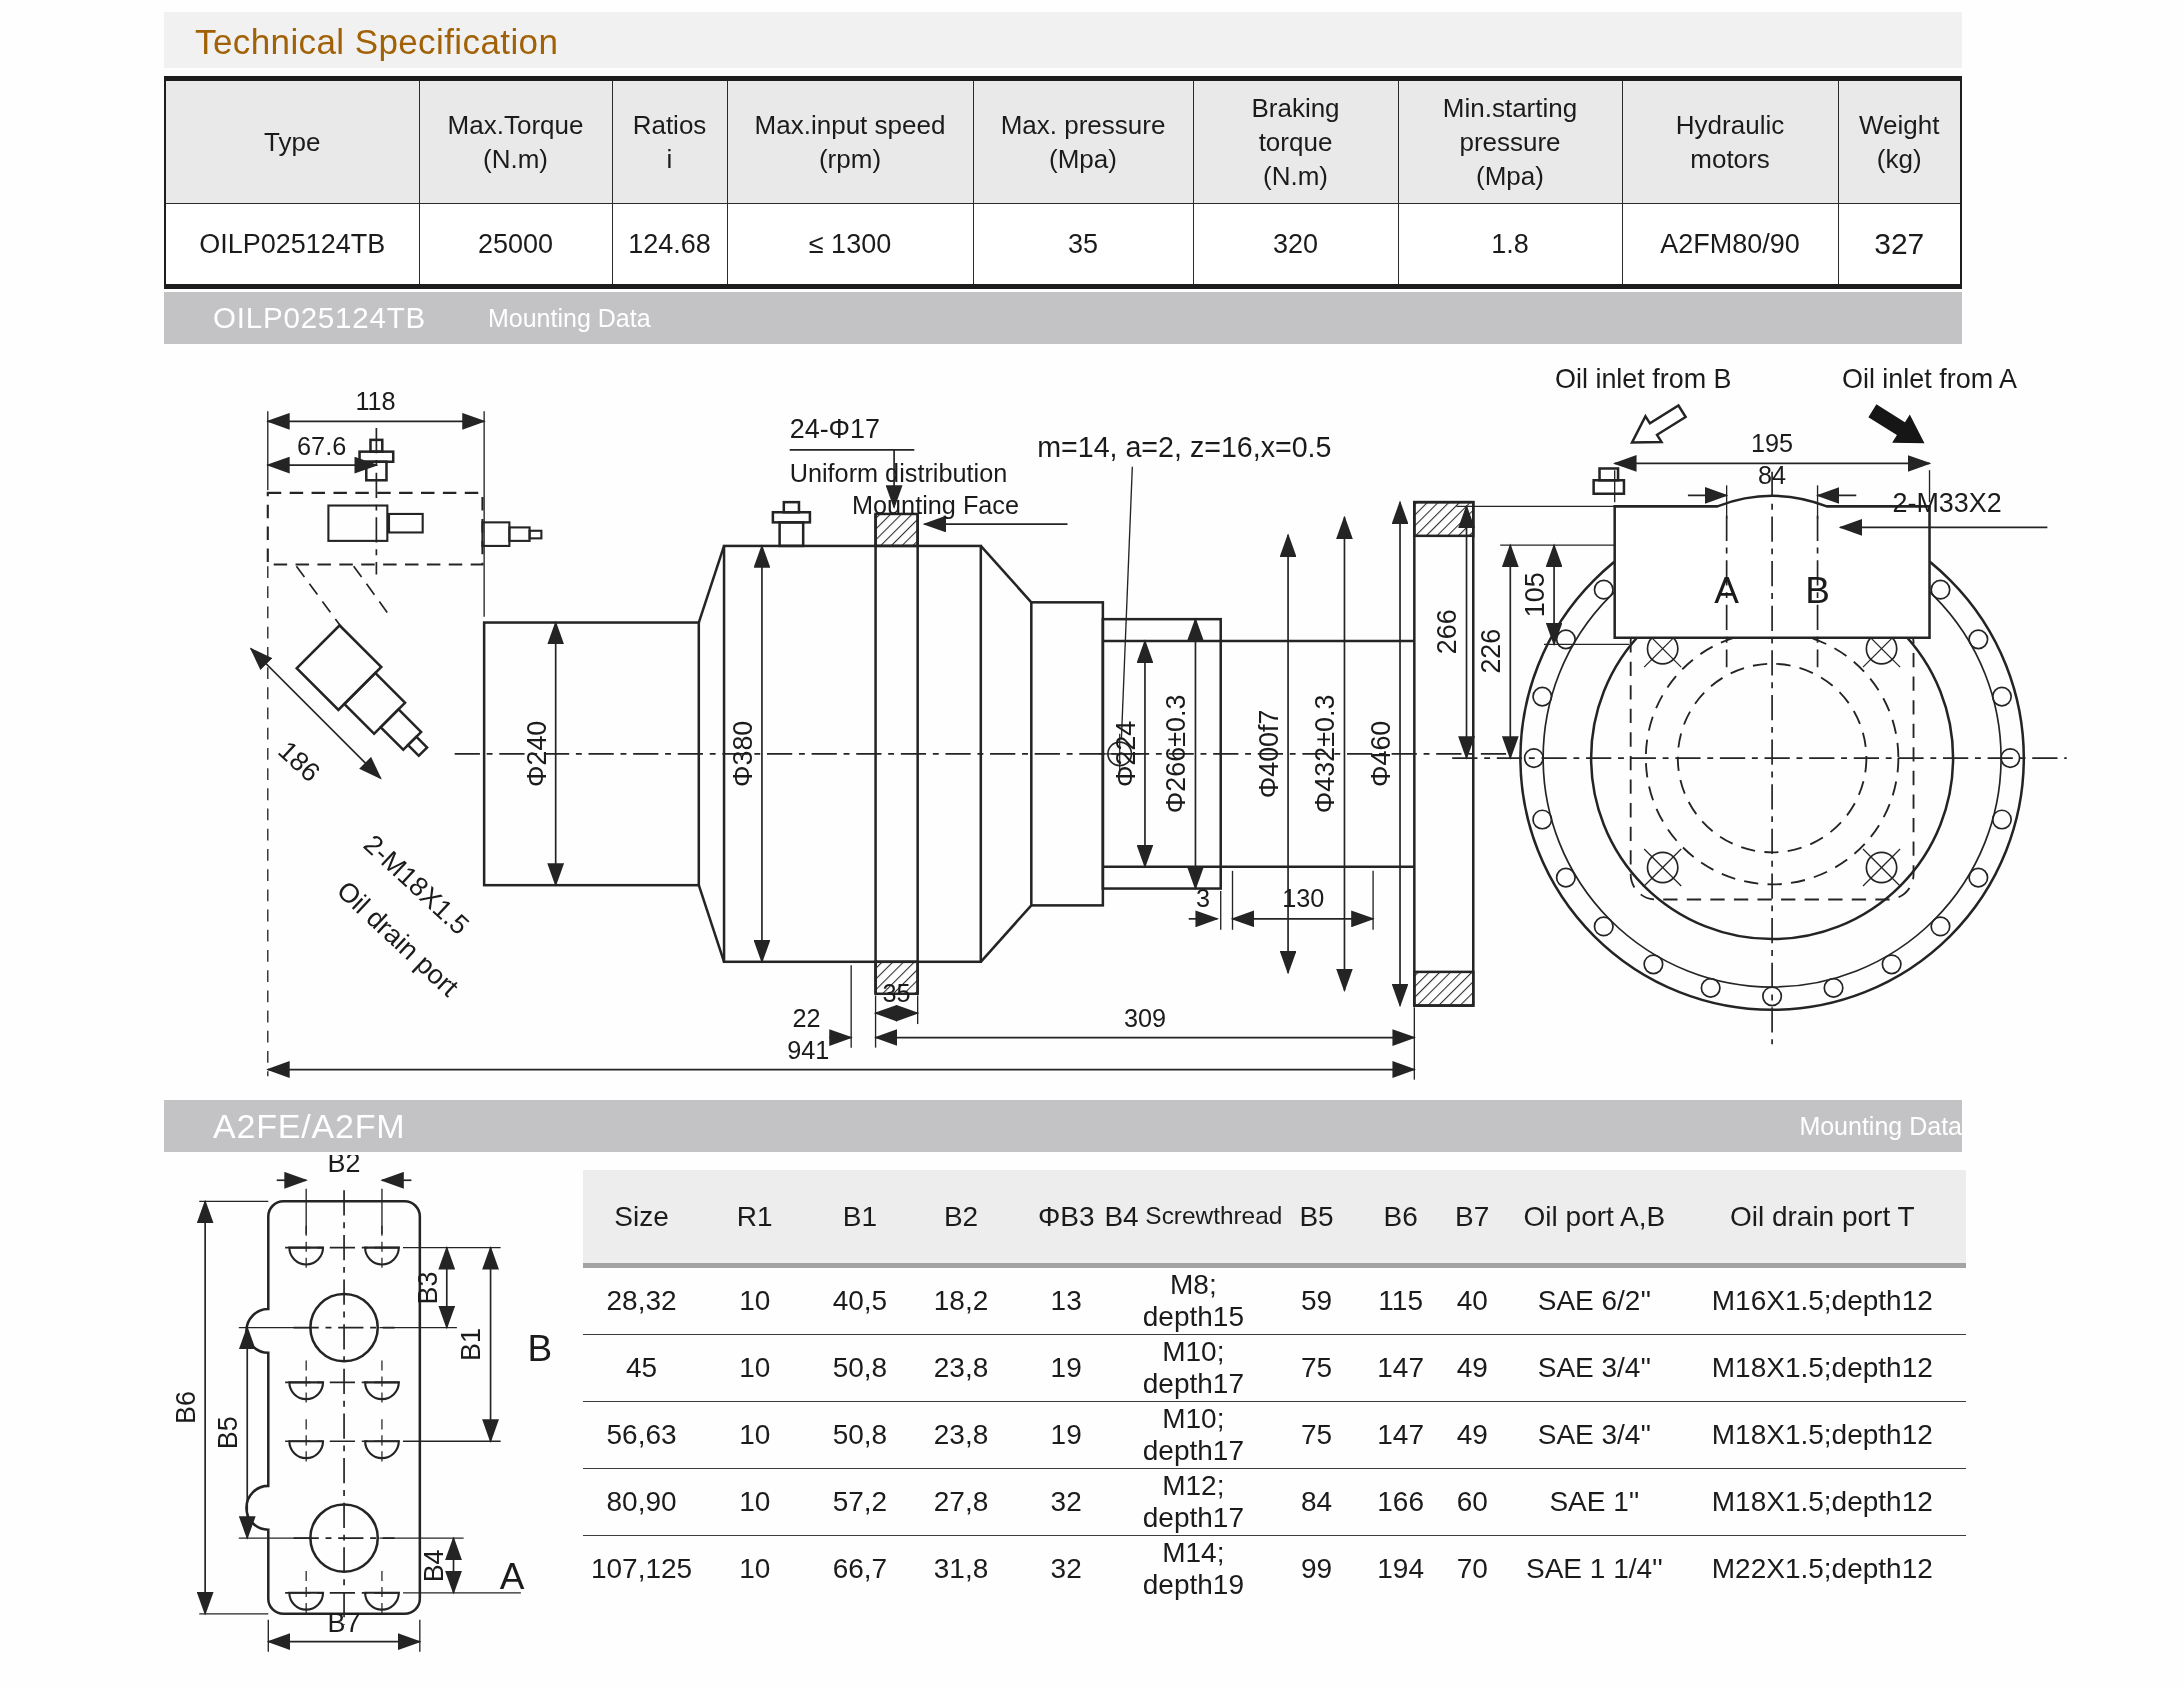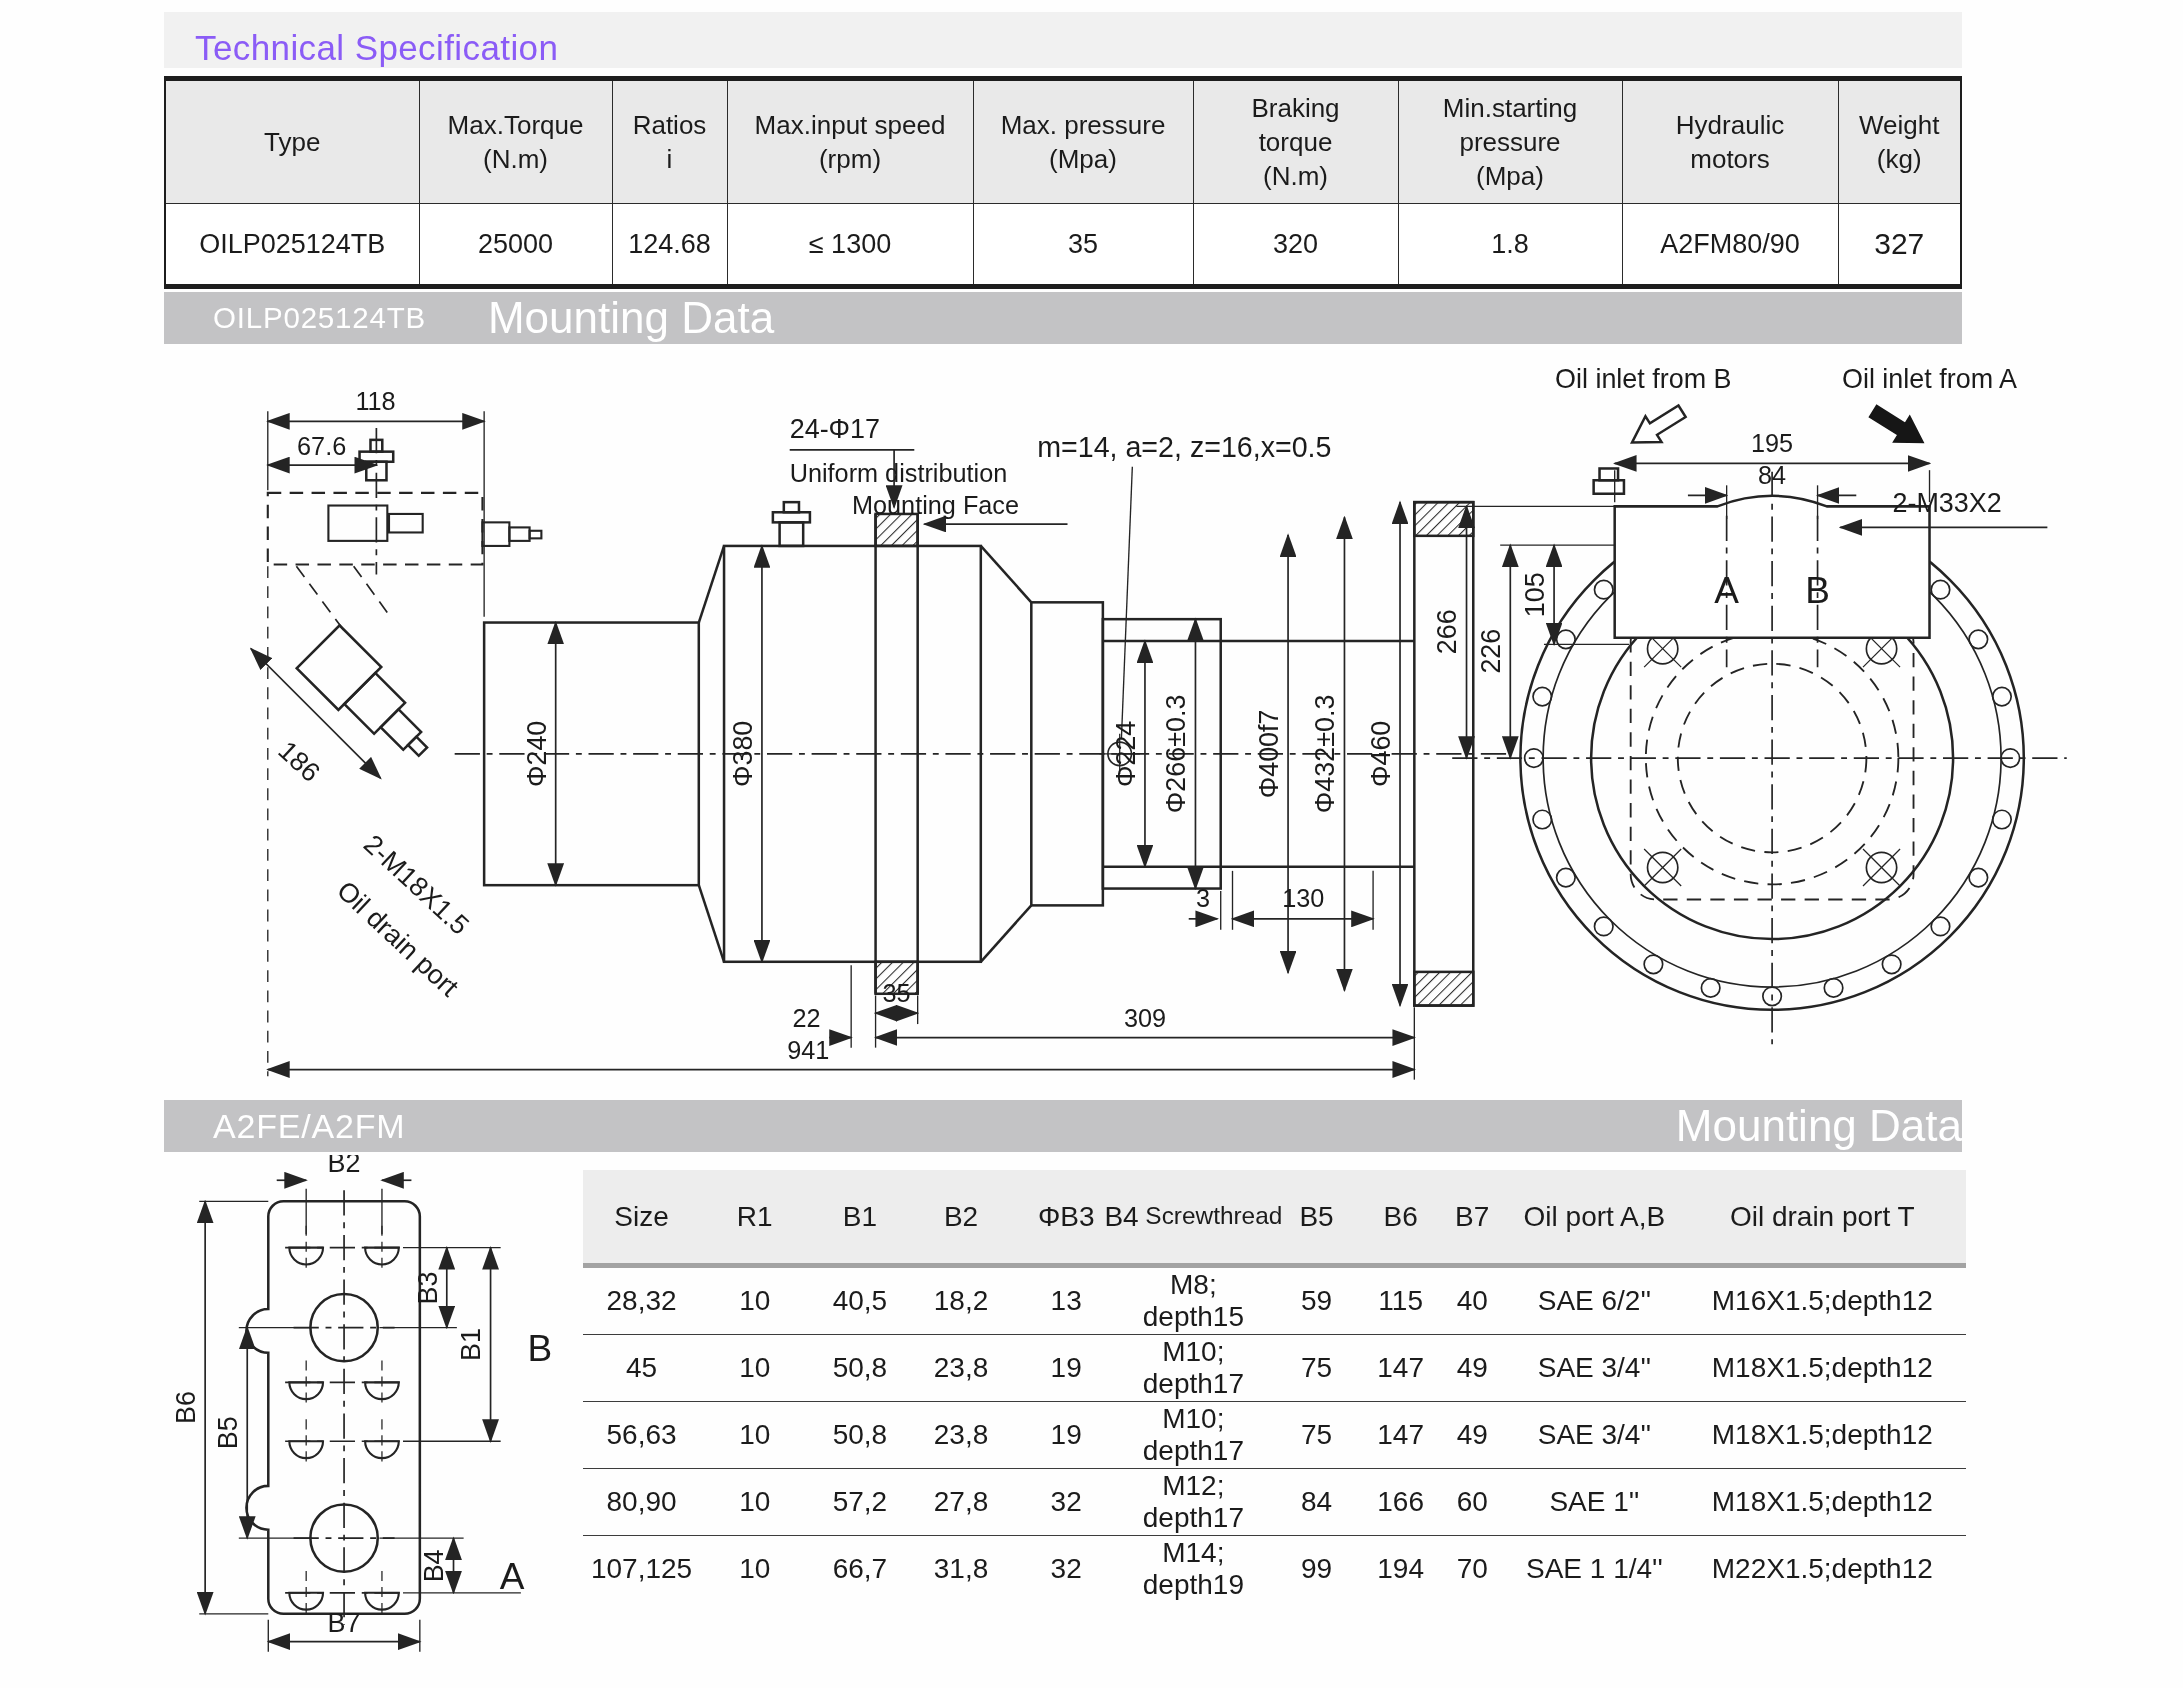--- a/index.html
+++ b/index.html
@@ -1,34 +1,34 @@
 <!DOCTYPE html>
 <html style="font-size:13.5px"><head>
 <meta charset="utf-8">
 <style>
   html,body{margin:0;padding:0;background:#ffffff;}
   .page{position:relative;width:2183px;height:1688px;background:#fefefe;overflow:hidden;
         font-family:"Liberation Sans", sans-serif;color:#1b1b1b;}
   .title-strip{position:absolute;left:164px;top:11.8px;width:1798px;height:56px;background:#f1f1f1;}
-  .page-title{position:absolute;left:195px;top:28px;font-size:35px;color:#8b5cf6;letter-spacing:0.4px;}
+  .page-title{position:absolute;left:195px;top:22px;font-size:35px;color:#a16207;letter-spacing:0.4px;}
 
   
   table.spec{position:absolute;left:164px;top:76px;width:1796px;border-collapse:collapse;table-layout:fixed;
              border:2.5px solid #1d1d1d;border-top-width:5px;border-bottom-width:5px;}
   table.spec th{height:120px;background:#e9e9e9;border:1.7px solid #2b2b2b;font-size:26px;font-weight:400;
                 line-height:1.32;text-align:center;vertical-align:middle;}
   table.spec td{height:78px;border:1.7px solid #2b2b2b;font-size:27px;text-align:center;vertical-align:middle;background:#fff;}
   table.spec td.big{font-size:30px;}
   .hl{display:block;}
 
   
   .banner{position:absolute;left:164px;width:1798px;height:52px;background:#c3c3c5;color:#ffffff;
           display:flex;align-items:center;}
   .banner .model{font-size:29.5px;margin-left:49px;letter-spacing:0.8px;}
-  .banner .mlabel{font-size:44px;margin-left:62px;}
+  .banner .mlabel{font-size:25px;margin-left:62px;}
   .banner.b2 .model{font-size:34px;}
   .banner.b1{top:292px;}
   .banner.b2{top:1100px;justify-content:space-between;}
 
   
   table.mount{position:absolute;left:583px;top:1170px;width:1383px;border-collapse:collapse;table-layout:fixed;}
   table.mount th{height:91px;background:#ededed;font-size:28px;font-weight:400;text-align:center;
                  vertical-align:middle;border-bottom:5px solid #a3a3a3;}
   table.mount td{height:62px;font-size:28px;text-align:center;vertical-align:middle;}
   table.mount tbody tr + tr td{border-top:1.7px solid #3c3c3c;}

